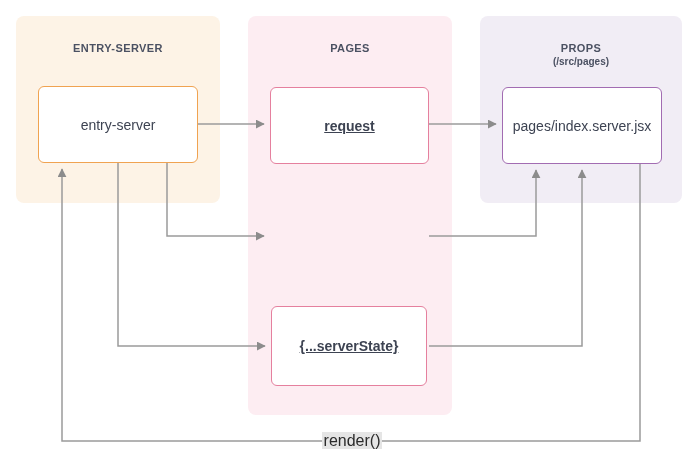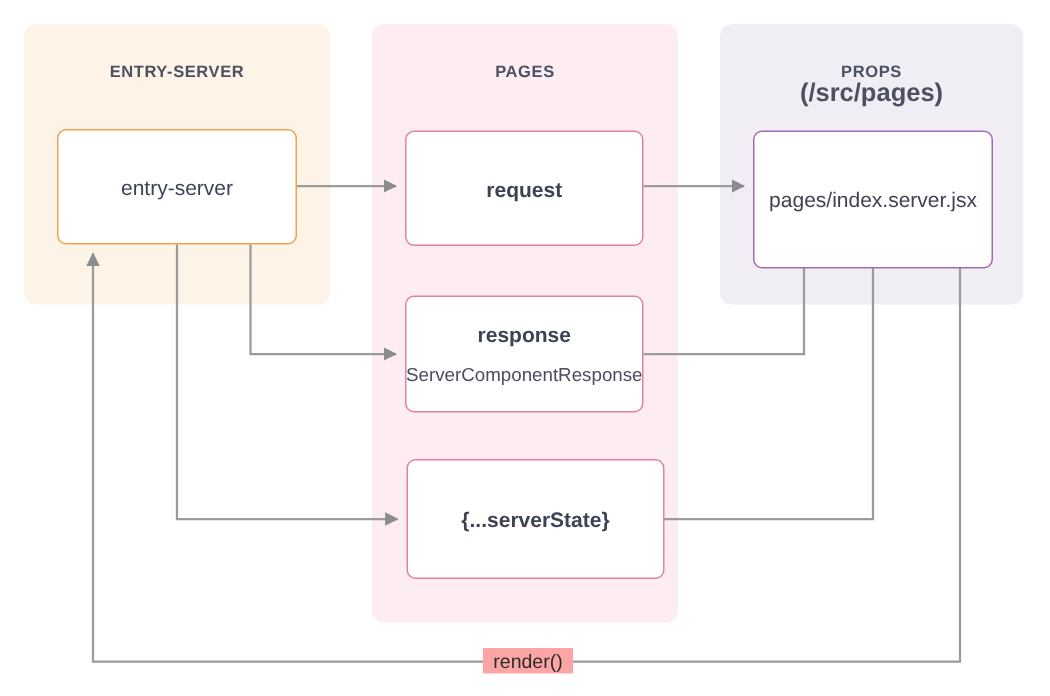--- a/index.html
+++ b/index.html
@@ -27,69 +27,69 @@
     margin-top: 25px;
     text-align: center;
     font-size: 11px;
     font-weight: bold;
     letter-spacing: 0.4px;
     color: #4b5162;
     line-height: 14px;
   }
   .panel-subtitle {
     text-align: center;
-    font-size: 17px;
+    font-size: 10px;
     font-weight: 600;
     color: #4b5162;
     line-height: 14px;
   }
   
   .node {
     position: absolute;
     background: #ffffff;
     border-radius: 6px;
     display: flex;
     flex-direction: column;
     align-items: center;
     justify-content: center;
     z-index: 3;
     box-sizing: border-box;
   }
   .node-entry  { left: 38px;  top: 86px;  width: 160px; height: 77px; border: 1.5px solid #f0a351; }
   .node-req    { left: 270px; top: 87px;  width: 159px; height: 77px; border: 1.5px solid #e5809e; }
   .node-res    { left: 270px; top: 197px; width: 159px; height: 78px; border: 1.5px solid #e5809e; }
-  .node-state  { left: 271px; top: 306px; width: 172px; height: 80px; border: 1.5px solid #e5809e; }
-  .node-pages  { left: 502px; top: 87px;  width: 160px; height: 92px; border: 1.5px solid #a26cb2; }
+  .node-state  { left: 271px; top: 306px; width: 156px; height: 80px; border: 1.5px solid #e5809e; }
+  .node-pages  { left: 502px; top: 87px;  width: 160px; height: 77px; border: 1.5px solid #a26cb2; }
   .node-label {
     font-size: 14px;
     color: #3d4352;
     line-height: 18px;
   }
-  .node-label.bold { font-weight: bold; }
+  .node-label.bold { font-weight: bold; text-decoration: underline; }
   .node-sublabel {
     margin-top: 11px;
     font-size: 12.5px;
     color: #4a4f5e;
     line-height: 15px;
   }
   
   .wires {
     position: absolute;
     left: 0; top: 0;
     width: 700px; height: 464px;
     z-index: 2;
   }
   .edge-label {
     position: absolute;
     left: 322px;
     top: 432px;
     width: 60px;
     text-align: center;
-    background: #fca5a5;
-    font-size: 13px;
+    background: #e5e5e5;
+    font-size: 16px;
     color: #2b2b2b;
     z-index: 4;
     line-height: 17px;
   }
 </style>
 </head>
 <body>
 
 <div class="canvas">
 
@@ -133,24 +133,20 @@
   <div class="edge-label">render()</div>
 
   <div class="node node-entry">
     <div class="node-label">entry-server</div>
   </div>
 
   <div class="node node-req">
     <div class="node-label bold">request</div>
   </div>
 
-  <div class="node node-res">
-    <div class="node-label bold">response</div>
-    <div class="node-sublabel">ServerComponentResponse</div>
-  </div>
 
   <div class="node node-state">
     <div class="node-label bold">{...serverState}</div>
   </div>
 
   <div class="node node-pages">
     <div class="node-label">pages/index.server.jsx</div>
   </div>
 
 </div>

